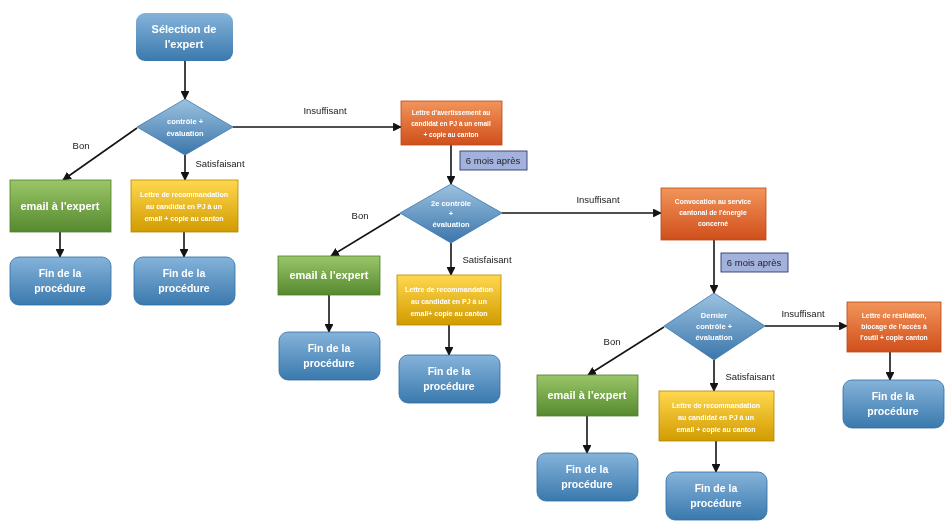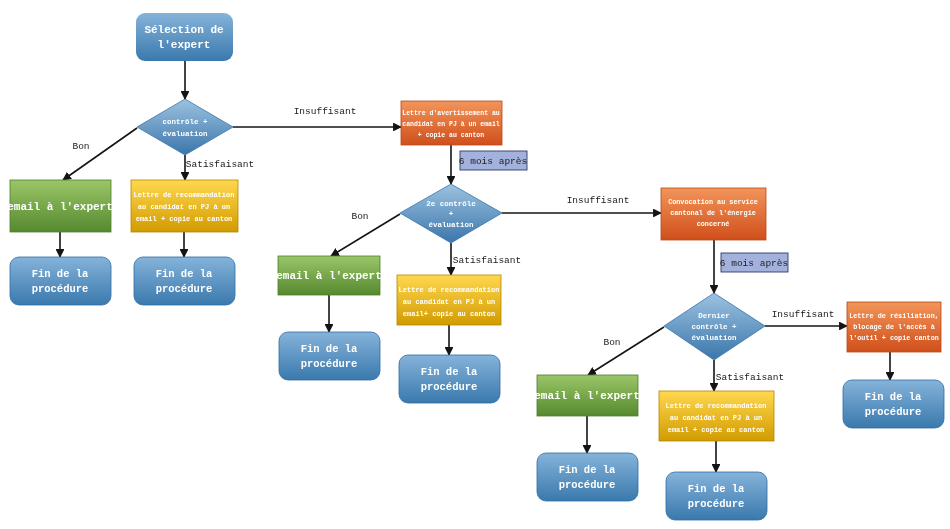--- a/index.html
+++ b/index.html
@@ -1,18 +1,18 @@
 <!DOCTYPE html>
 <html><head>
 <meta charset="utf-8">
 <style>
   html,body{margin:0;padding:0;background:#ffffff;}
   body{width:950px;height:529px;overflow:hidden;
        font-family:"Liberation Sans","DejaVu Sans",sans-serif;}
-  #stage{position:relative;width:950px;height:458px;font-family:Liberation Mono, monospace;}
+  #stage{position:relative;width:950px;height:458px;}
   svg.layer{position:absolute;left:0;top:0;width:950px;height:529px;}
   .nodetext{fill:#ffffff;font-weight:bold;text-anchor:middle;dominant-baseline:middle;}
   .edgelabel{fill:#1a1a1a;font-size:9.5px;text-anchor:middle;font-weight:normal;}
   .waitlabel{fill:#1f1f1f;font-size:9.5px;text-anchor:middle;font-weight:normal;}
 </style>
 </head>
 <body>
 
 <div id="stage">
 

